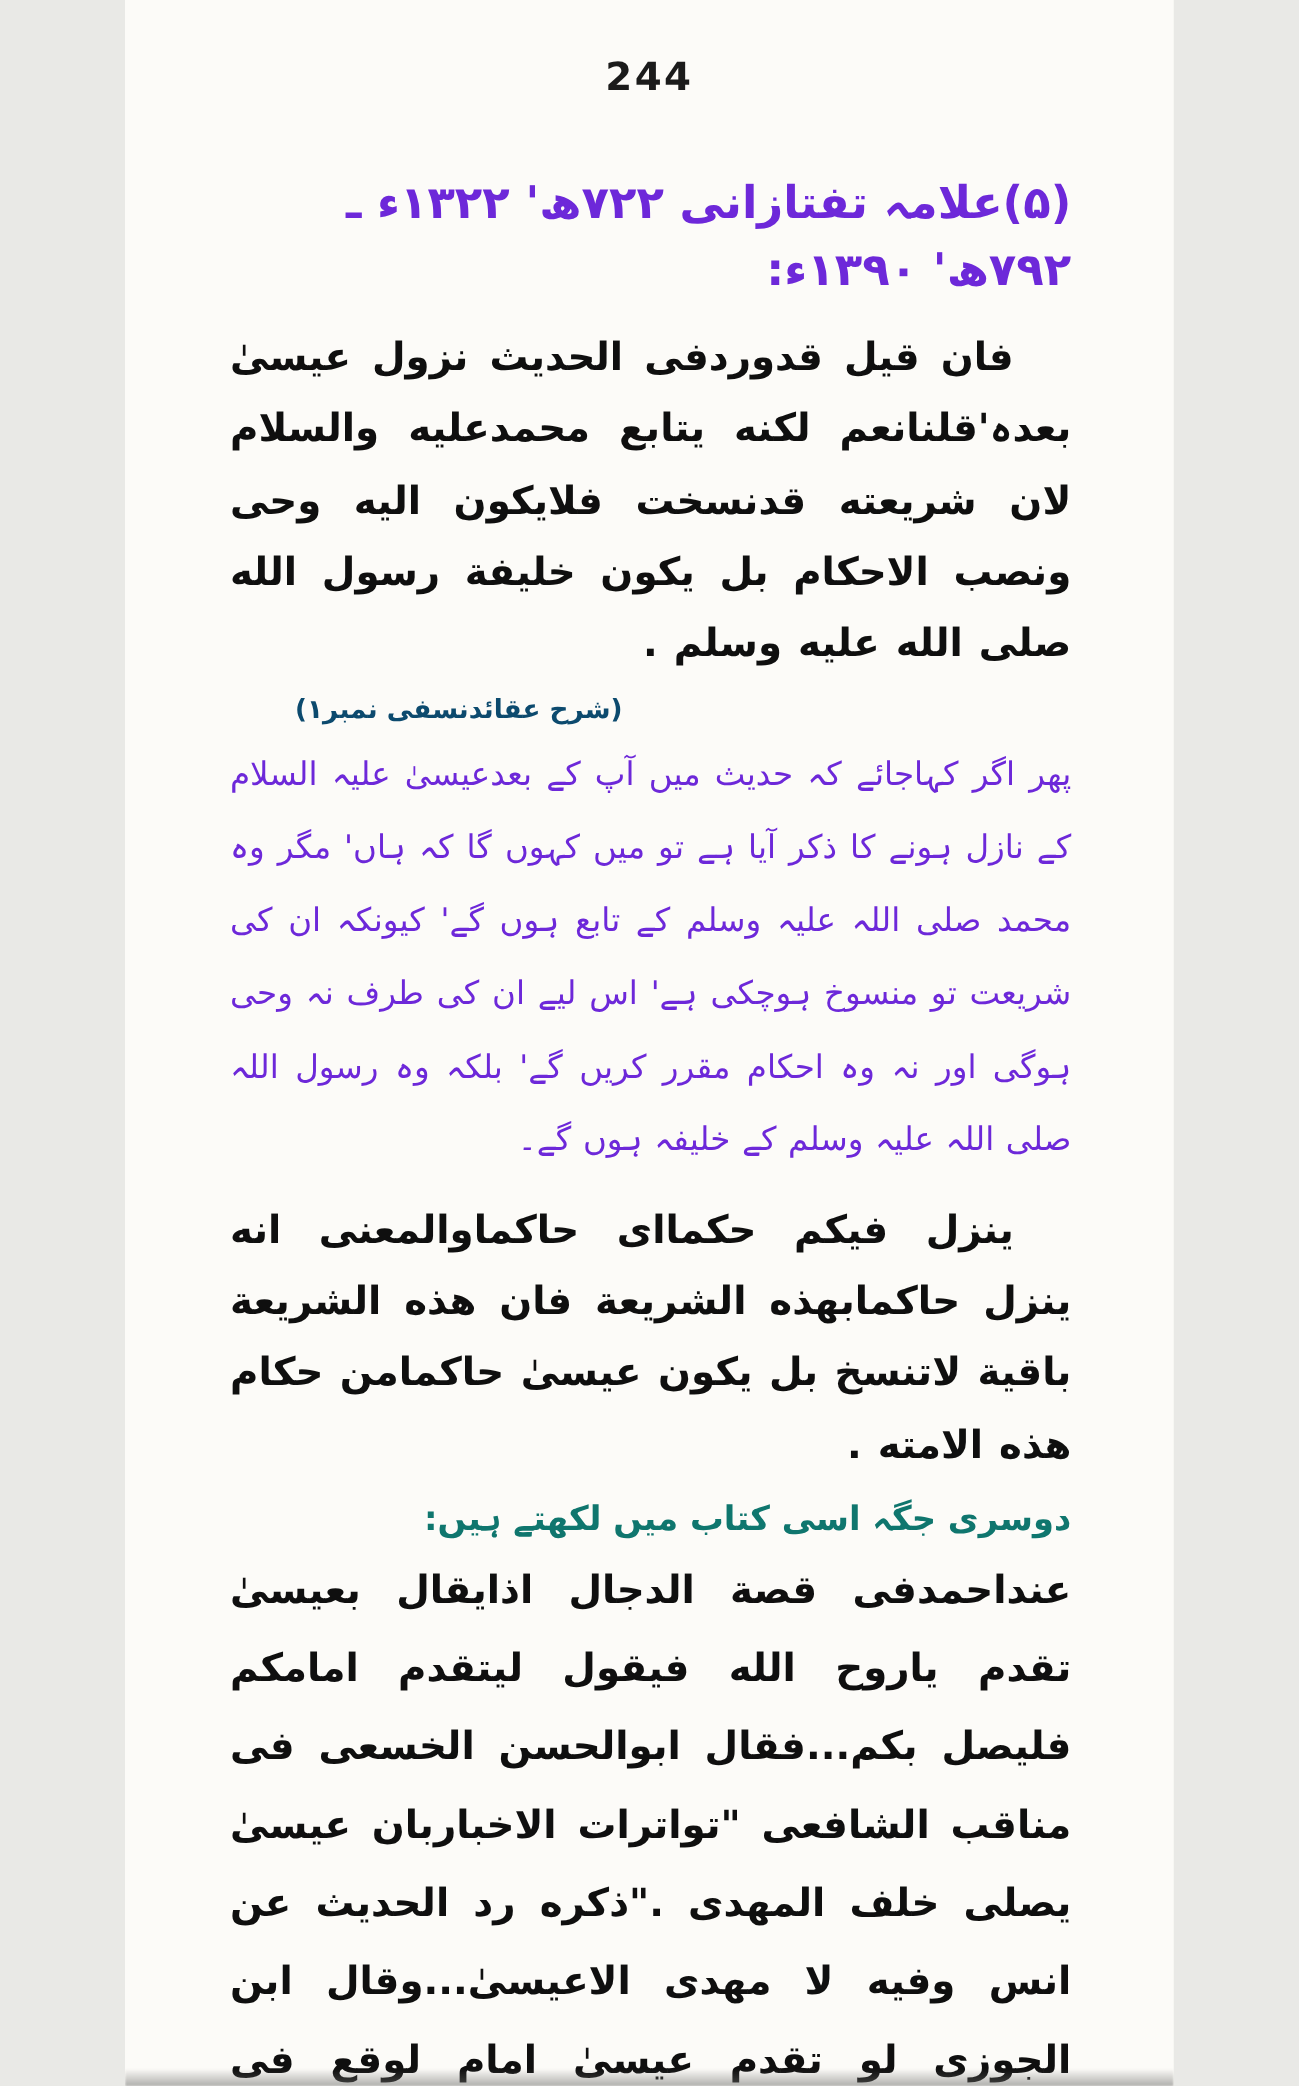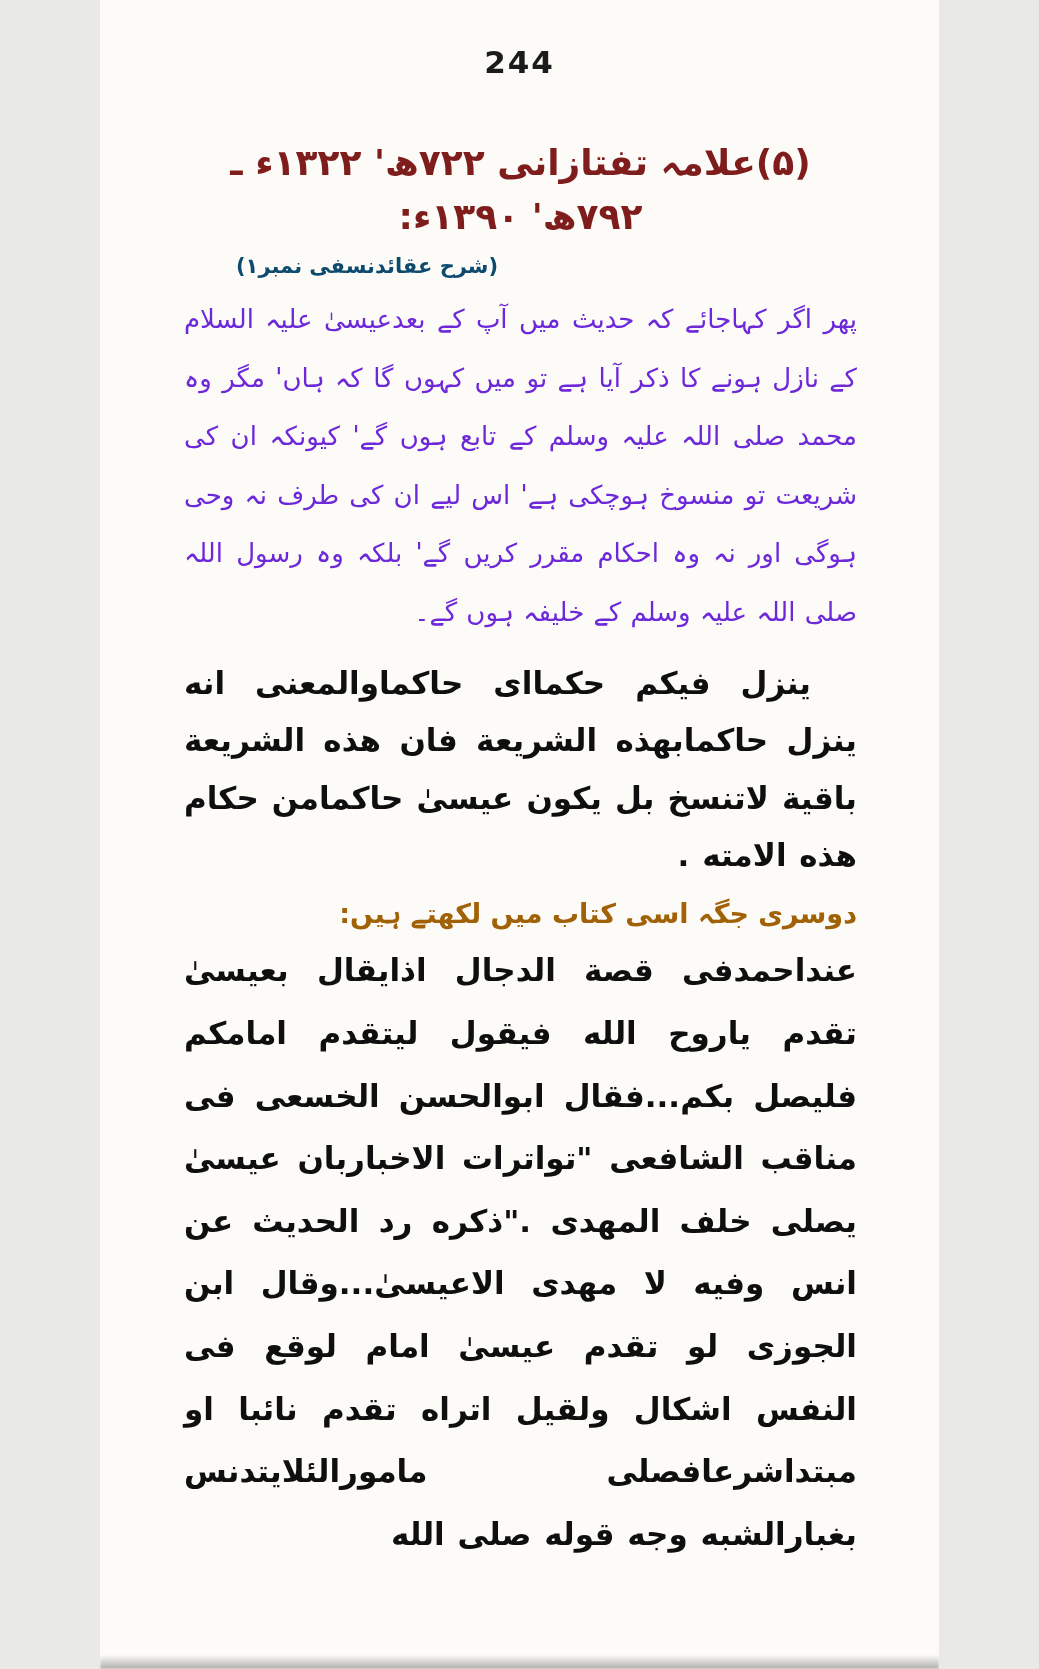--- a/index.html
+++ b/index.html
@@ -22,23 +22,23 @@
     letter-spacing:2px;
     color:#1b1b1b;
   }
   .content{
     direction:rtl;
     padding:0 82px 0 84px;
   }
   .scholar-heading{
     font-size:36px;
     font-weight:700;
-    text-align:center;
+    text-align:right;
     line-height:1.5;
-    color:#7f1d1d;
+    color:#6d28d9;
   }
   .heading-1{margin-top:56px;}
   .heading-2{margin-top:30px;}
   .arabic-quote{
     font-size:31px;
     font-weight:700;
     line-height:1.85;
     text-align:justify;
     text-indent:46px;
     color:#0f0f0f;
@@ -62,21 +62,21 @@
     text-align:justify;
     margin-top:12px;
     color:#6d28d9;
     word-spacing:1px;
   }
   .transition-line{
     font-size:27px;
     font-weight:600;
     text-align:right;
     margin-top:14px;
-    color:#a16207;
+    color:#0f766e;
   }
   .scan-smudge{
     position:absolute;
     bottom:0;
     left:0;
     width:100%;
     height:14px;
     background:linear-gradient(to top, rgba(110,110,108,0.55), rgba(110,110,108,0));
     filter:blur(1px);
   }
@@ -85,20 +85,21 @@
 <body>
 
 <div class="page">
 
   <div class="page-number">244</div>
 
   <div class="content">
 
     <div class="scholar-heading heading-1">(۵)علامہ تفتازانی ۷۲۲ھ' ۱۳۲۲ء ـ ۷۹۲ھ' ۱۳۹۰ء:</div>
 
+    <div class="arabic-quote">فان قیل قدوردفی الحدیث نزول عیسیٰ بعدہ'قلنانعم لکنه یتابع محمدعلیه والسلام لان شریعته قدنسخت فلایکون الیه وحی ونصب الاحکام بل یکون خلیفة رسول الله صلی الله علیه وسلم .</div>
 
     <div class="citation">(شرح عقائدنسفی نمبر۱)</div>
 
     <div class="urdu-paragraph">پھر اگر کہاجائے کہ حدیث میں آپ کے بعدعیسیٰ علیہ السلام کے نازل ہونے کا ذکر آیا ہے تو میں کہوں گا کہ ہاں' مگر وہ محمد صلی اللہ علیہ وسلم کے تابع ہوں گے' کیونکہ ان کی شریعت تو منسوخ ہوچکی ہے' اس لیے ان کی طرف نہ وحی ہوگی اور نہ وہ احکام مقرر کریں گے' بلکہ وہ رسول اللہ صلی اللہ علیہ وسلم کے خلیفہ ہوں گے۔</div>
 
 
     <div class="arabic-quote">ینزل فیکم حکماای حاکماوالمعنی انه ینزل حاکمابهذه الشریعة فان هذه الشریعة باقیة لاتنسخ بل یکون عیسیٰ حاکمامن حکام هذه الامته .</div>
 
 
 

